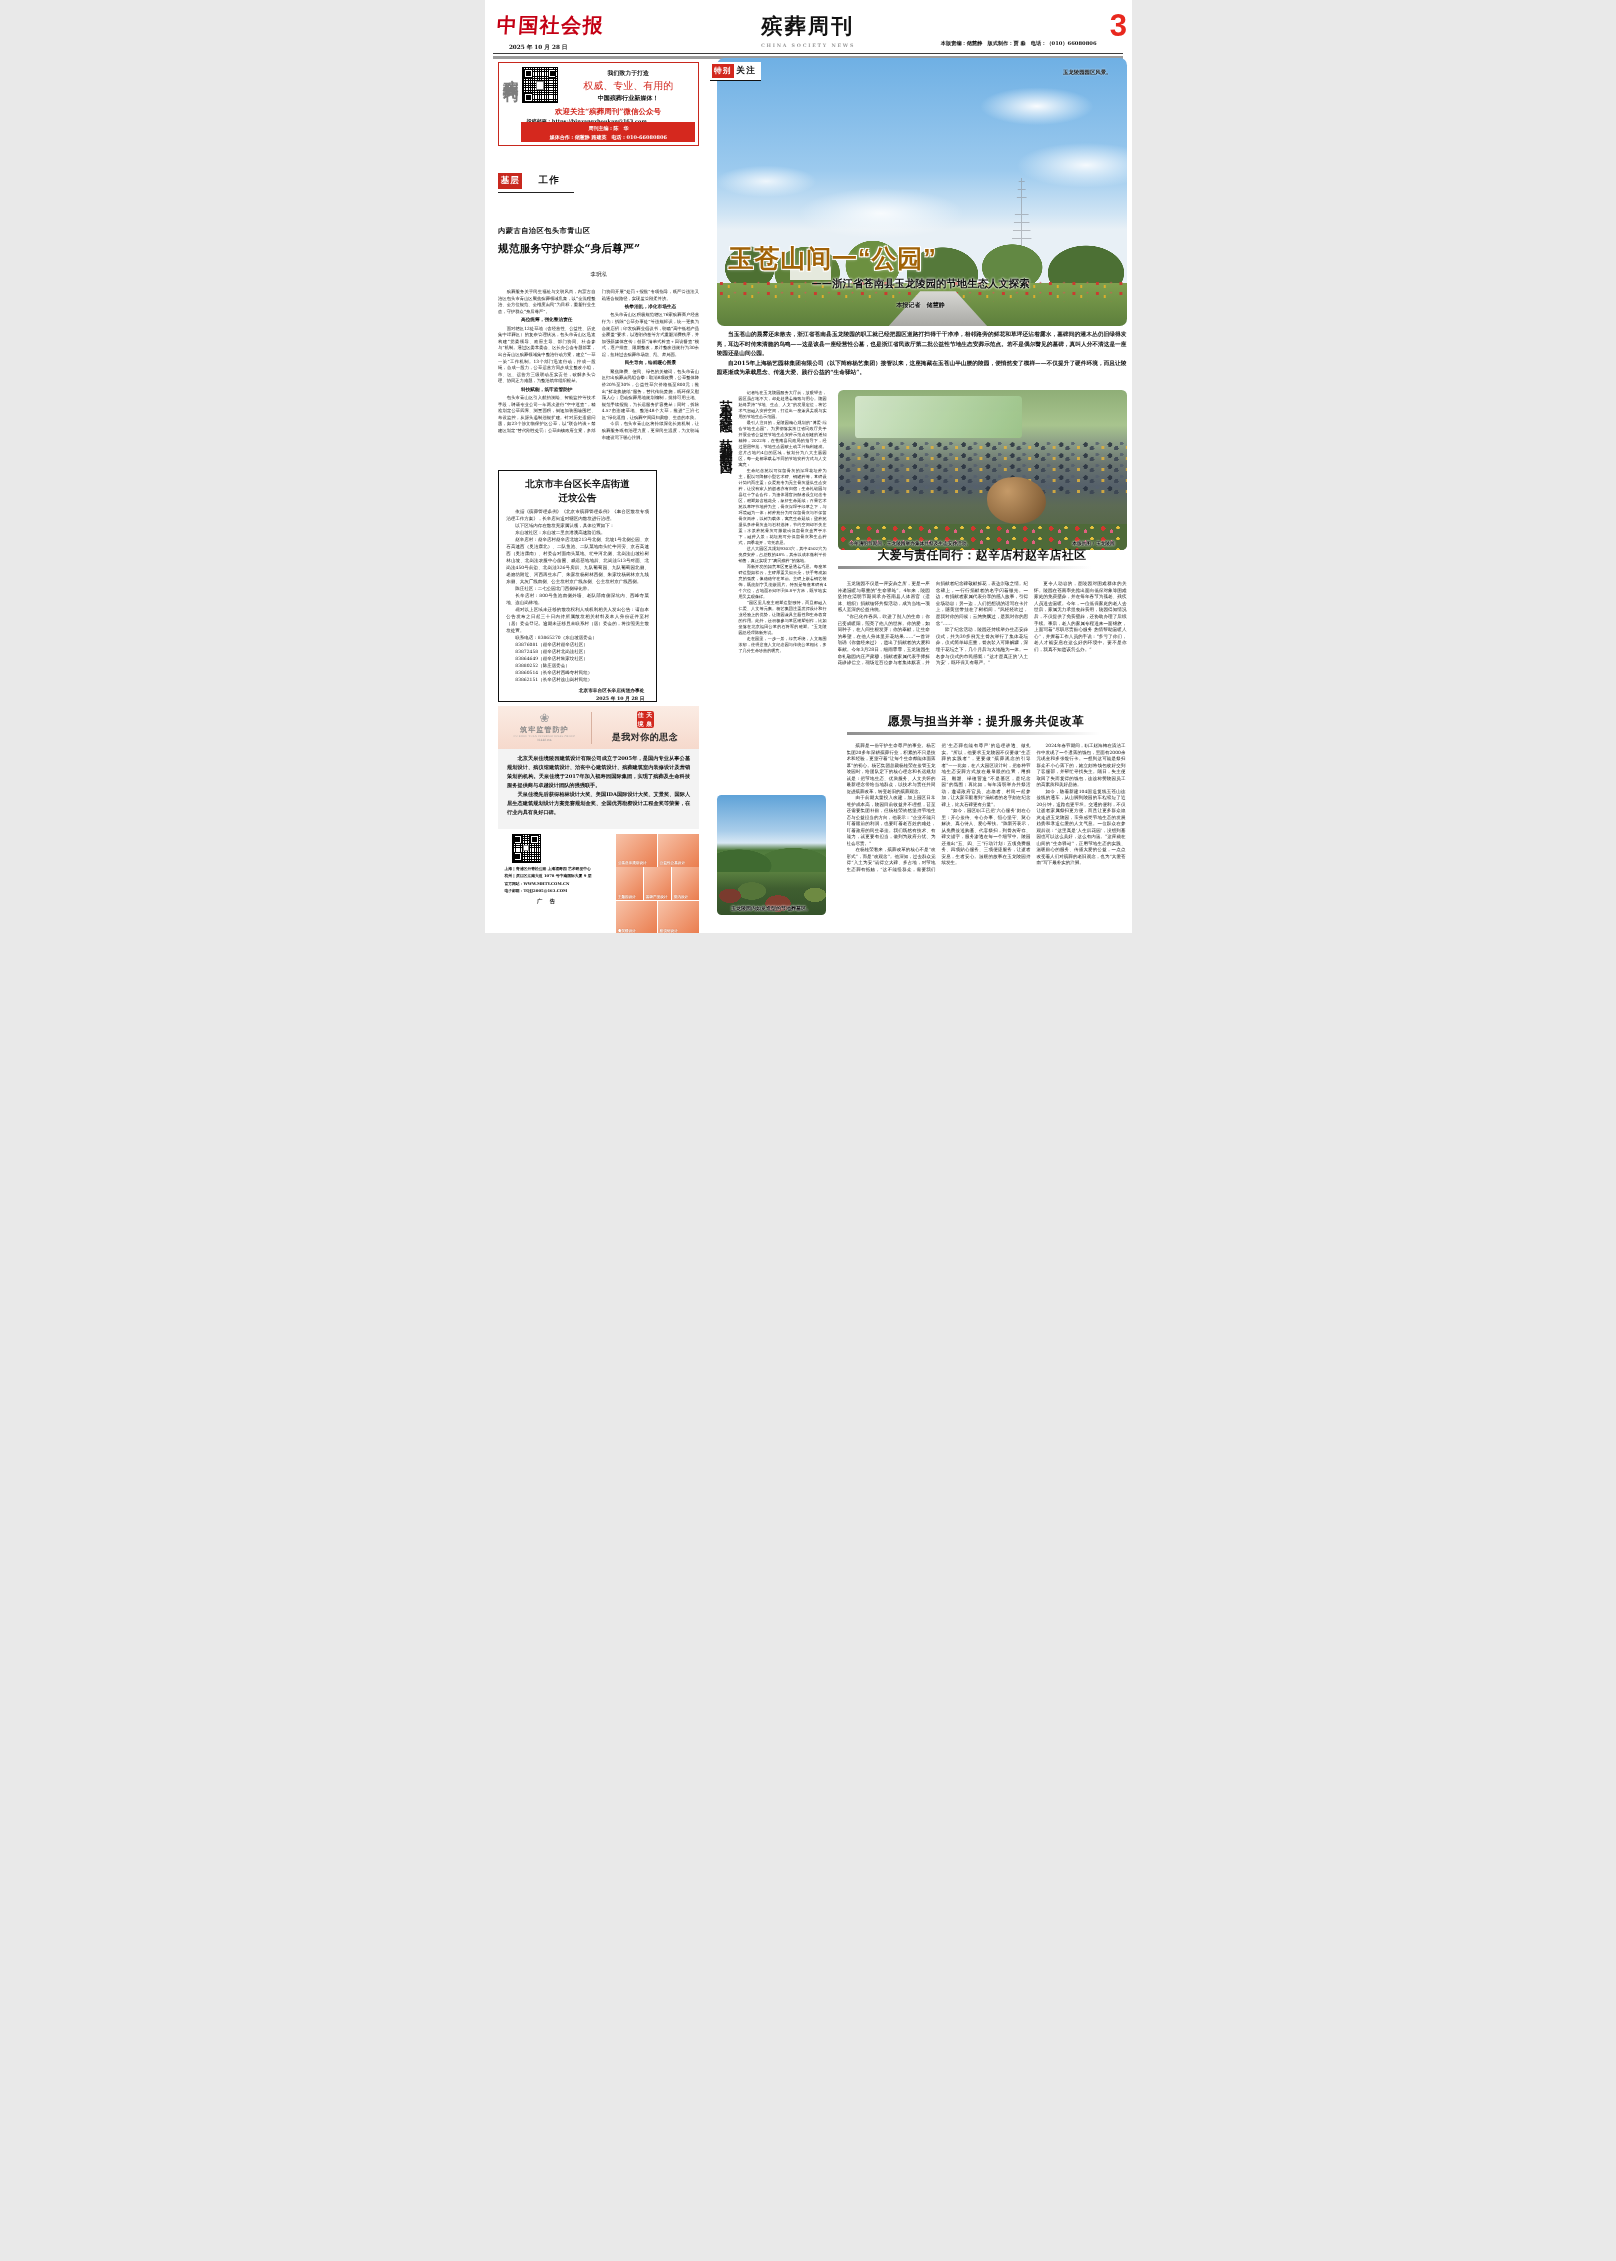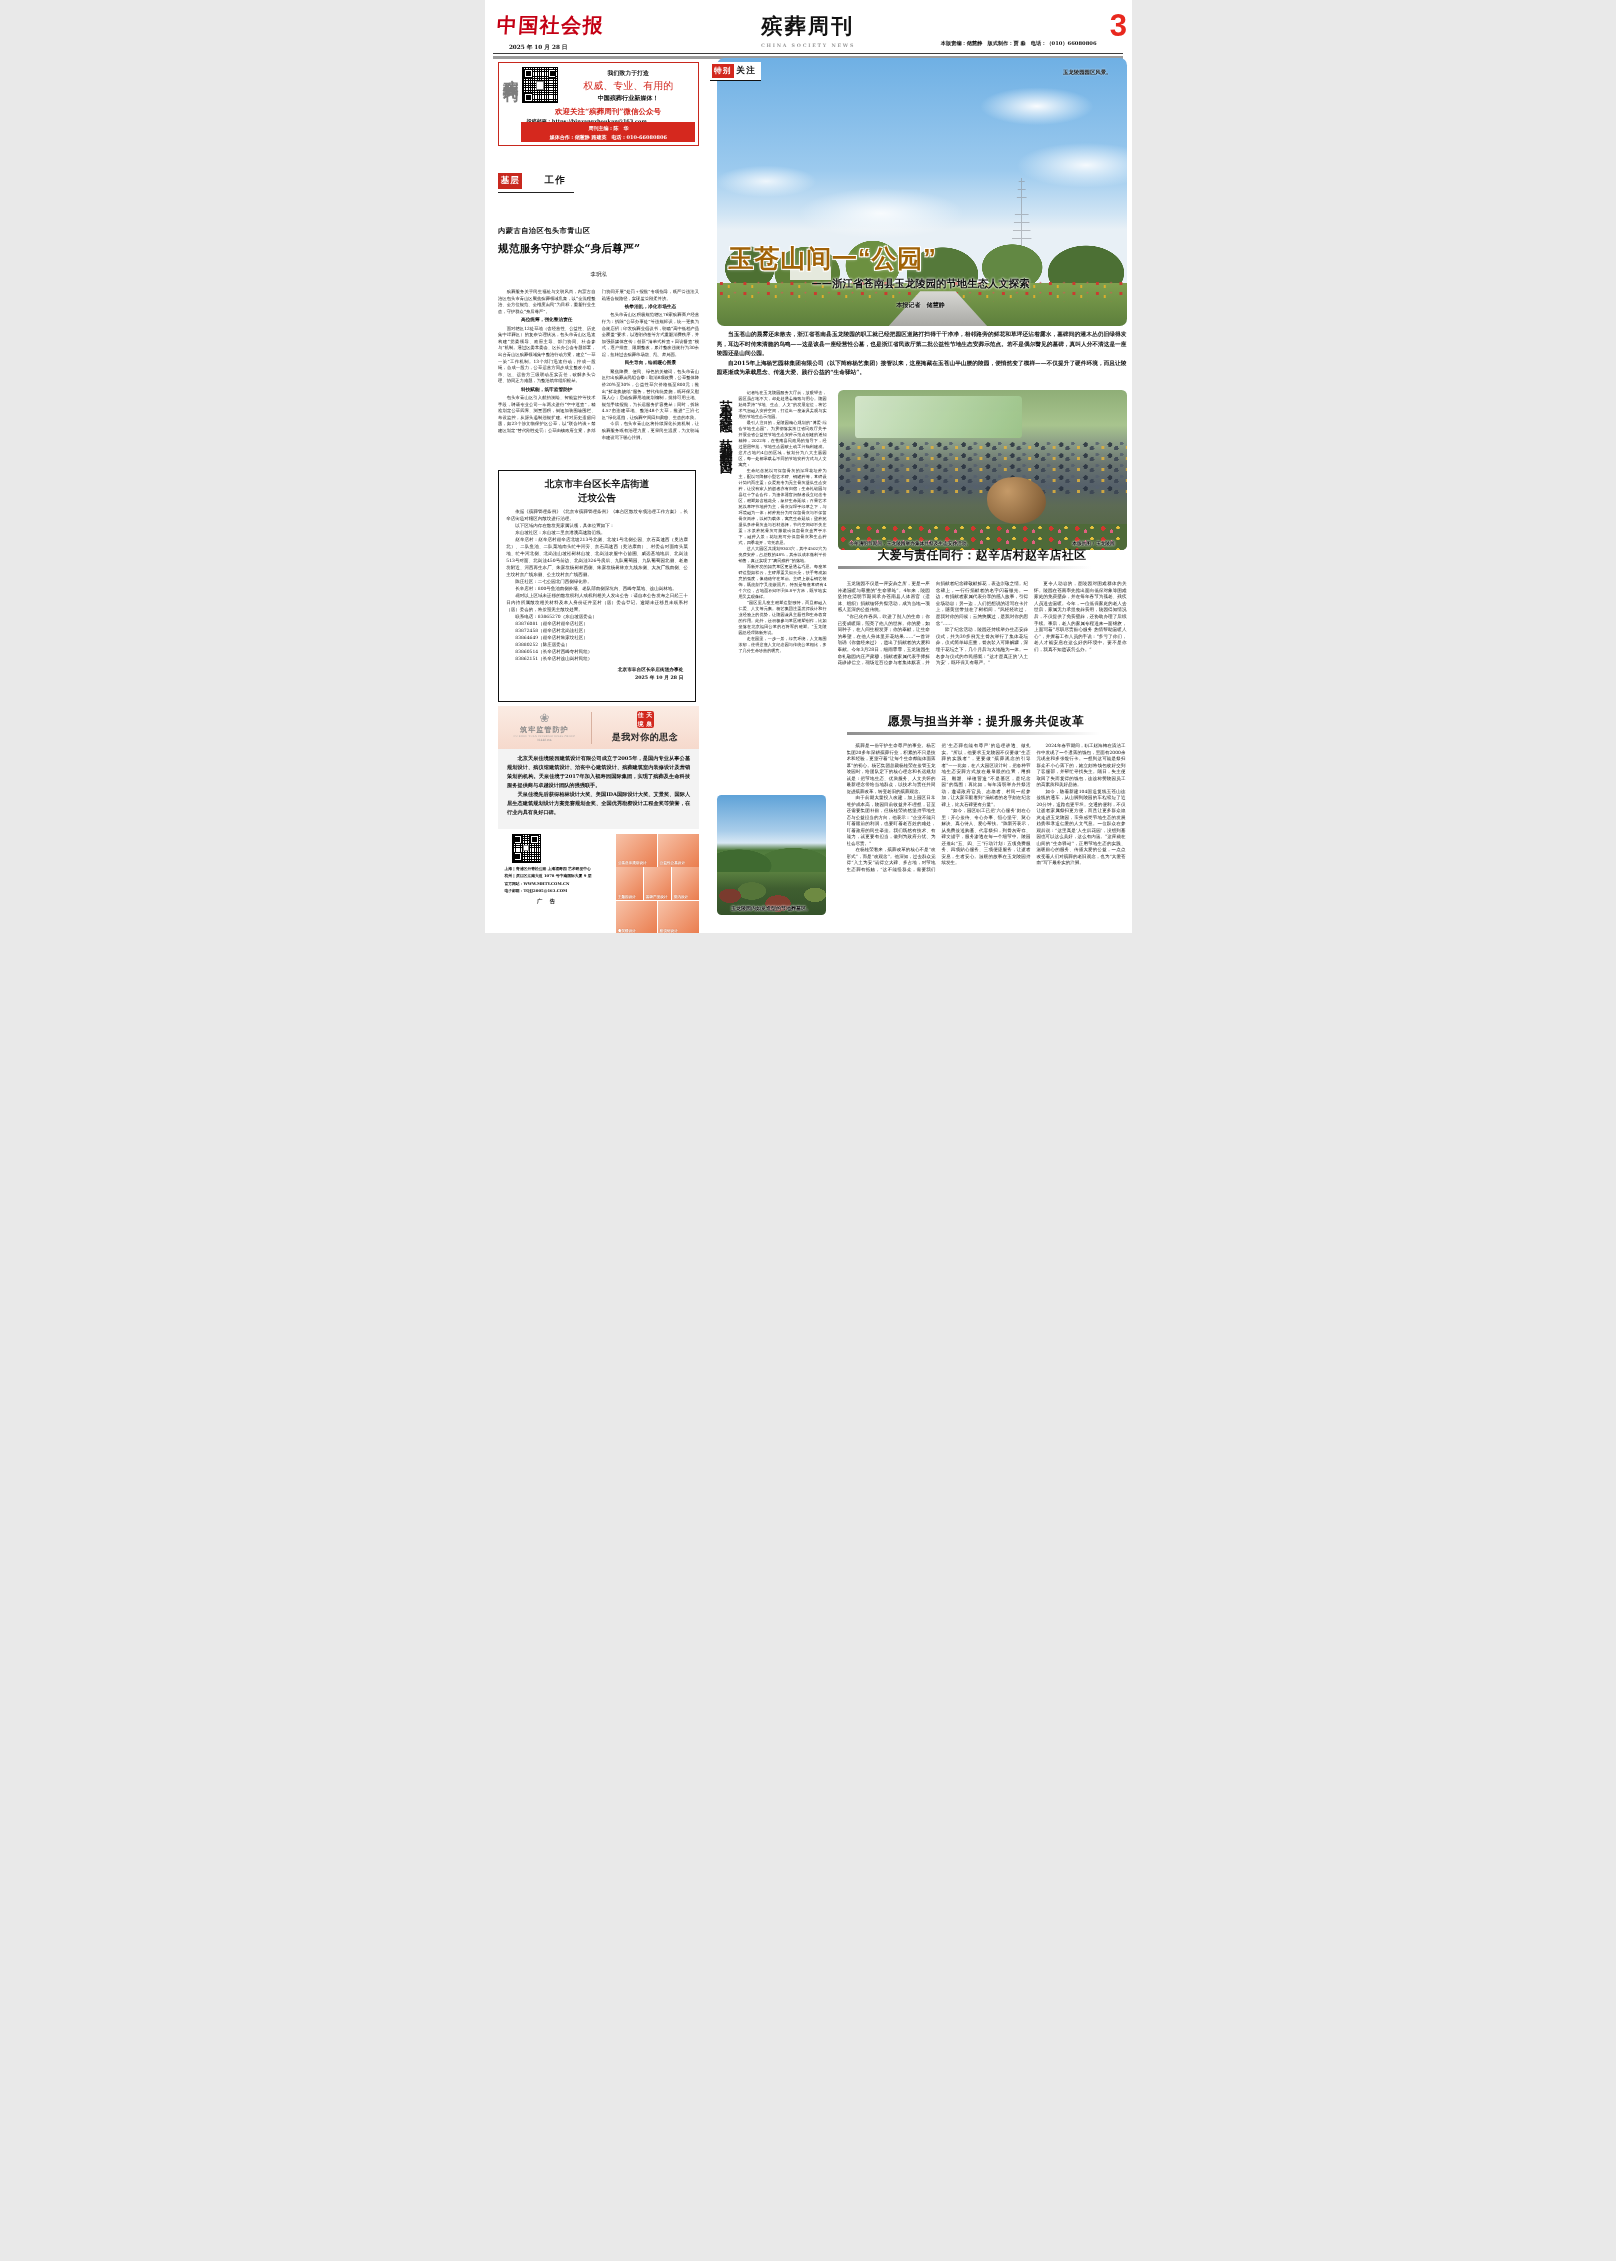--- a/index.html
+++ b/index.html
@@ -36,35 +36,35 @@
   .qr1{width:36px;height:36px;}
   .slog{flex:1;text-align:center;line-height:1.55;padding-top:0.9px;}
   .sl1{font-size:5.9px;font-weight:700;}
   .sl2{font-size:10px;font-weight:400;color:#d2281e;}
   .sl3{font-size:6.1px;font-weight:700;}
   .follow{text-align:center;color:#d2281e;font-weight:900;font-size:7.5px;margin:3.2px 0 1.8px;}
   .subm{font-size:5px;font-weight:600;line-height:1.55;padding-left:4.5px;}
   .redbar{position:absolute;left:1.8px;right:0;bottom:0;height:20px;background:#d5281e;color:#fff;
           text-align:center;font-size:5px;font-weight:700;line-height:1.8;padding-top:1.4px;}
   
-  .jc-label{position:absolute;left:13.6px;top:173px;display:flex;align-items:center;gap:13px;
+  .jc-label{position:absolute;left:13.6px;top:173px;display:flex;align-items:center;gap:7px;
             font-family:Liberation Mono, monospace;}
   .jc-red{background:#c8281e;color:#fff;font-size:8.6px;font-weight:800;padding:1.8px 2.7px;letter-spacing:0.9px;}
   .jc-black{font-size:9.5px;font-weight:800;letter-spacing:1.4px;margin-left:9px;}
   .jc-rule{position:absolute;left:13.6px;top:192px;width:76px;height:0.9px;background:#222;}
   .jc-kicker{position:absolute;left:13.6px;top:226px;font-size:7.2px;font-weight:800;letter-spacing:0.5px;}
   .jc-title{position:absolute;left:13.6px;top:242px;width:201px;font-size:10.6px;font-weight:900;letter-spacing:0.2px;}
   .jc-byline{position:absolute;left:13.6px;top:271px;width:201px;text-align:center;font-size:5.4px;}
   .jc-body{position:absolute;left:13.6px;top:289px;width:201px;height:178px;column-count:2;column-gap:6.3px;
            font-size:4.3px;line-height:6.6px;text-align:justify;overflow:hidden;}
   .jc-body p{margin:0;text-indent:2em;}
   .jc-body p.sub{font-family:"Liberation Sans",sans-serif;font-weight:700;text-align:center;text-indent:0;
                  font-size:4.7px;margin:1.8px 0;}
   
-  .notice{position:absolute;left:13.6px;top:470px;width:198px;height:232px;border:0.9px solid #111;
+  .notice{position:absolute;left:13.6px;top:470px;width:159px;height:232px;border:0.9px solid #111;
           padding:6.3px 7.2px;overflow:hidden;}
   .n-title{text-align:center;font-size:9.5px;font-weight:900;line-height:1.45;margin-bottom:3.6px;}
   .n-body p{margin:0;font-size:4.5px;line-height:7px;text-align:justify;text-indent:2em;}
   .n-sign{ text-align:right;font-size:4.7px;font-weight:700;line-height:1.8;margin-top:3.6px;padding-right:4.5px;}
   
   .ad{position:absolute;left:13.6px;top:706px;width:201px;height:224px;}
   .ad-top{position:relative;height:43px;background:linear-gradient(180deg,#fbece4,#f6d9cc);display:flex;
           align-items:center;}
   .fsy{width:46%;text-align:center;}
   .fsy-flower{font-size:11.8px;color:#9a9a9a;line-height:1;}

